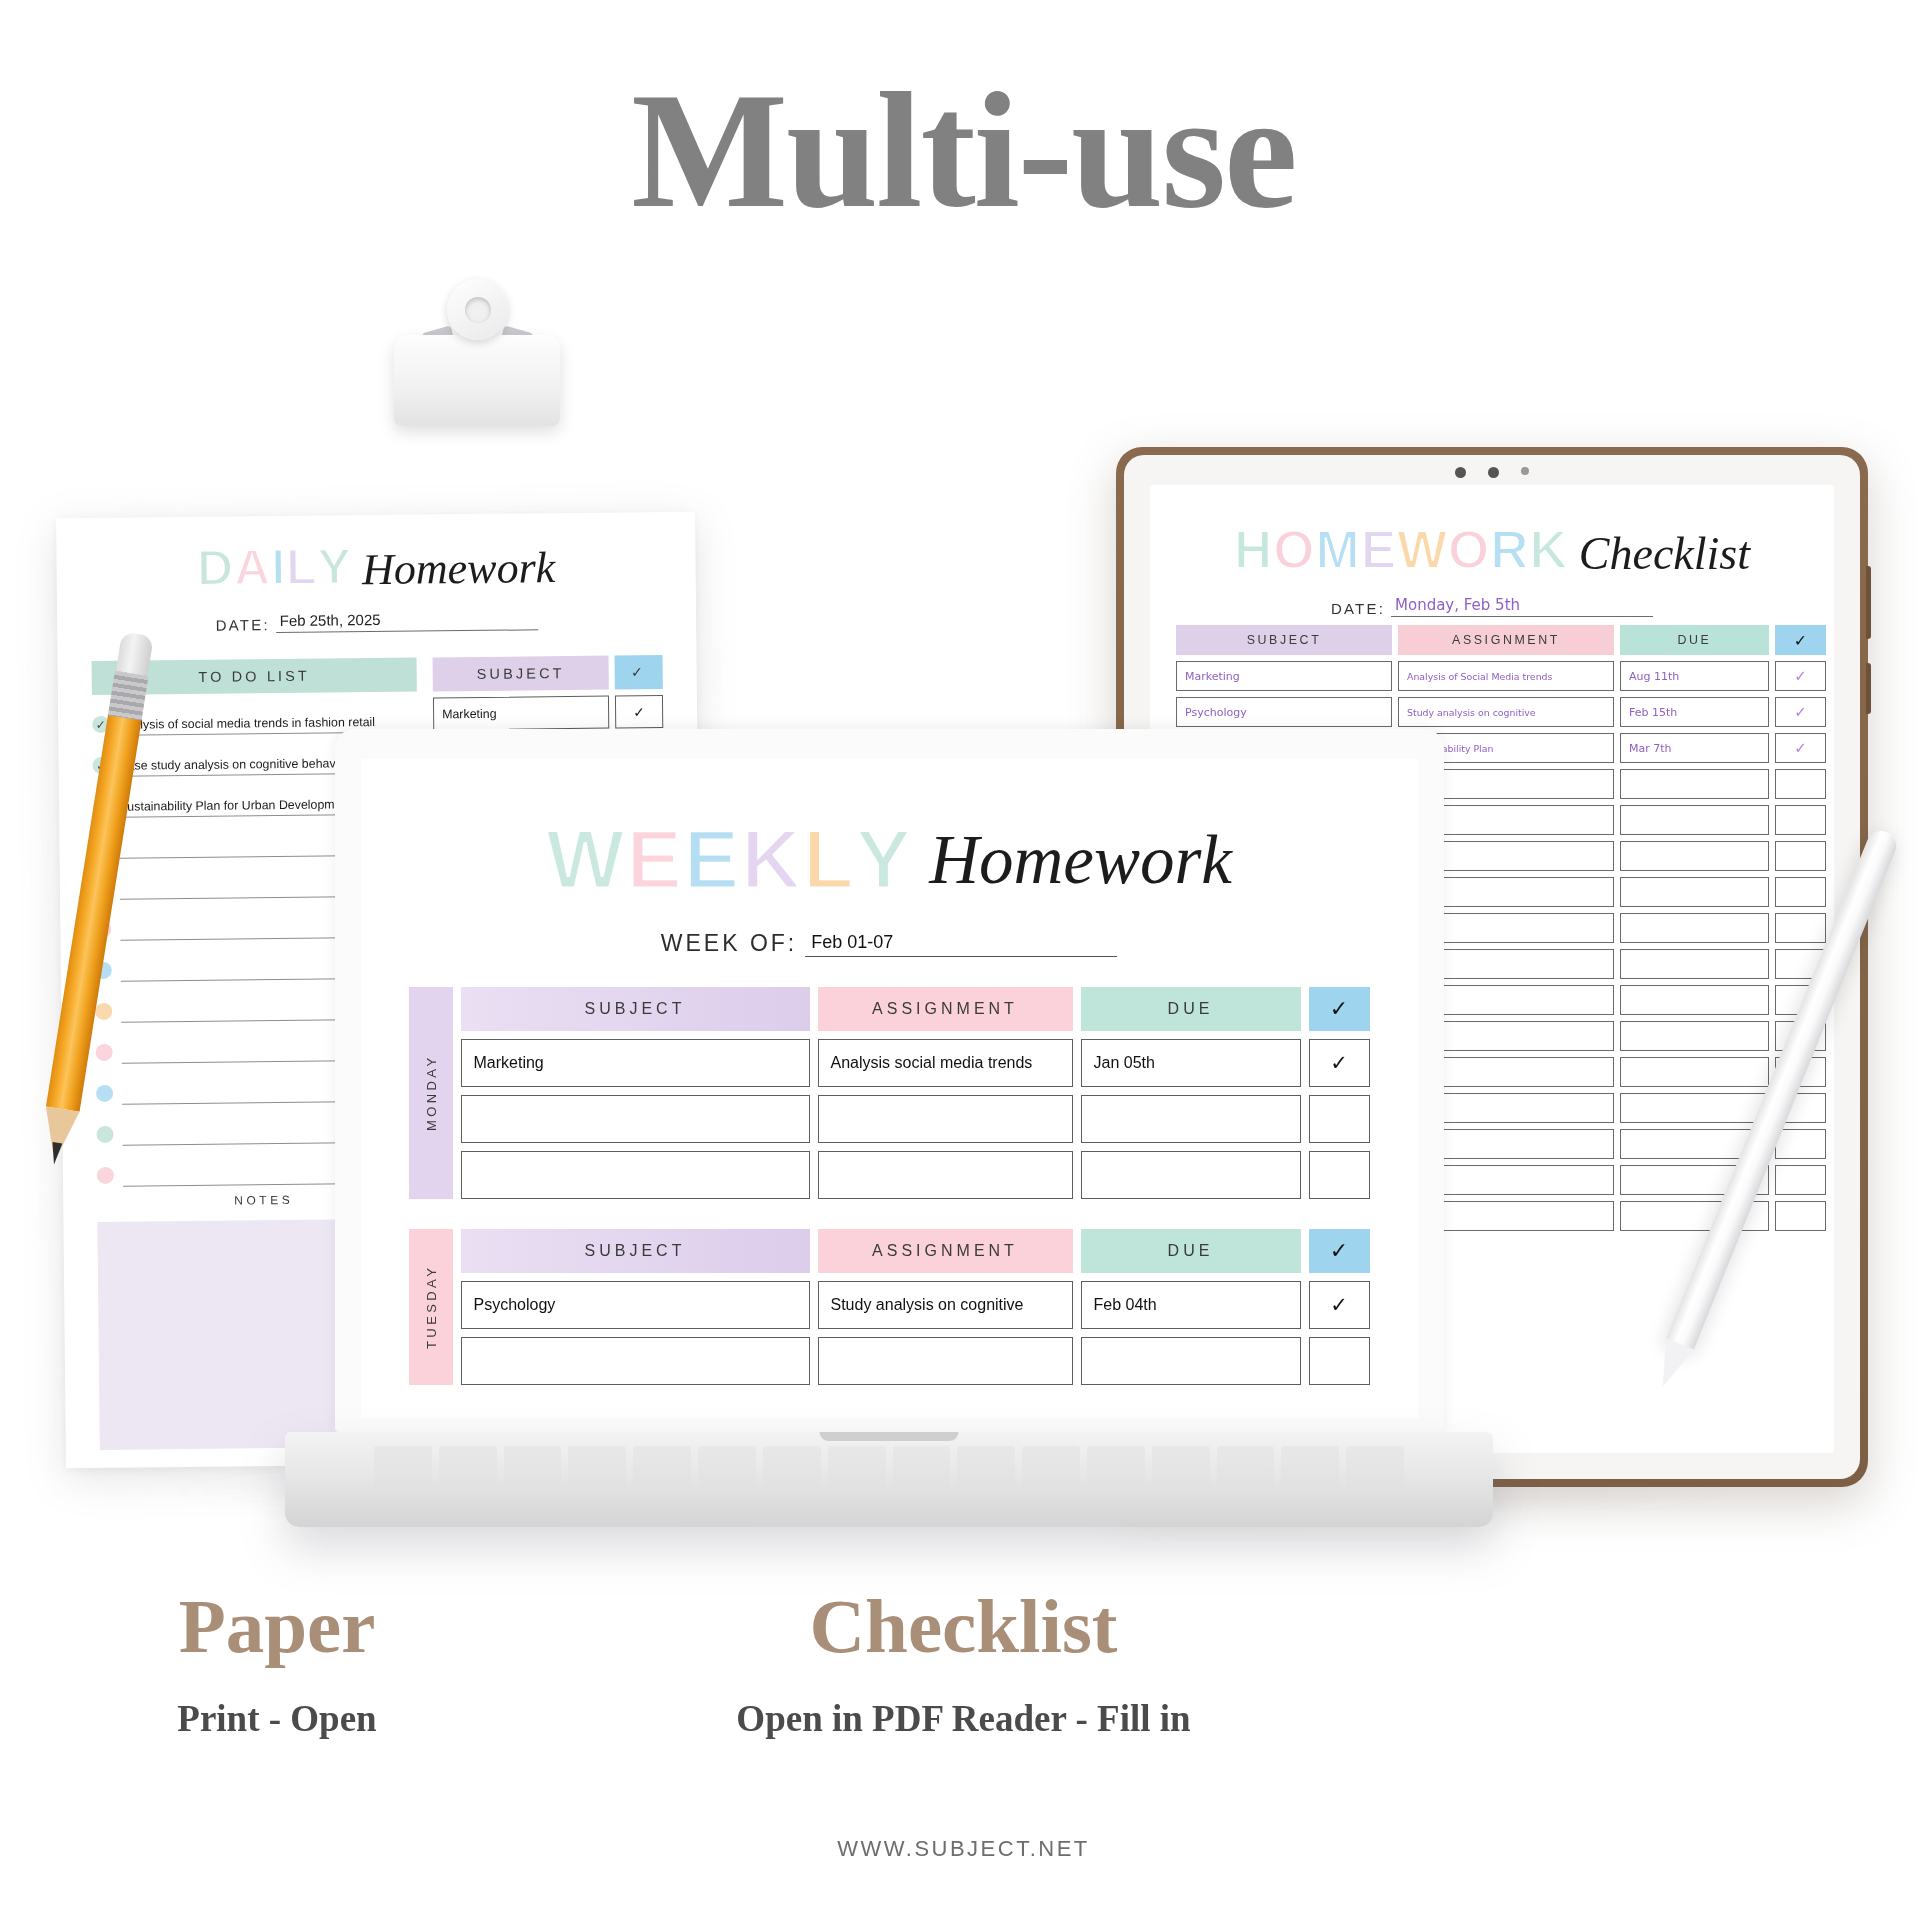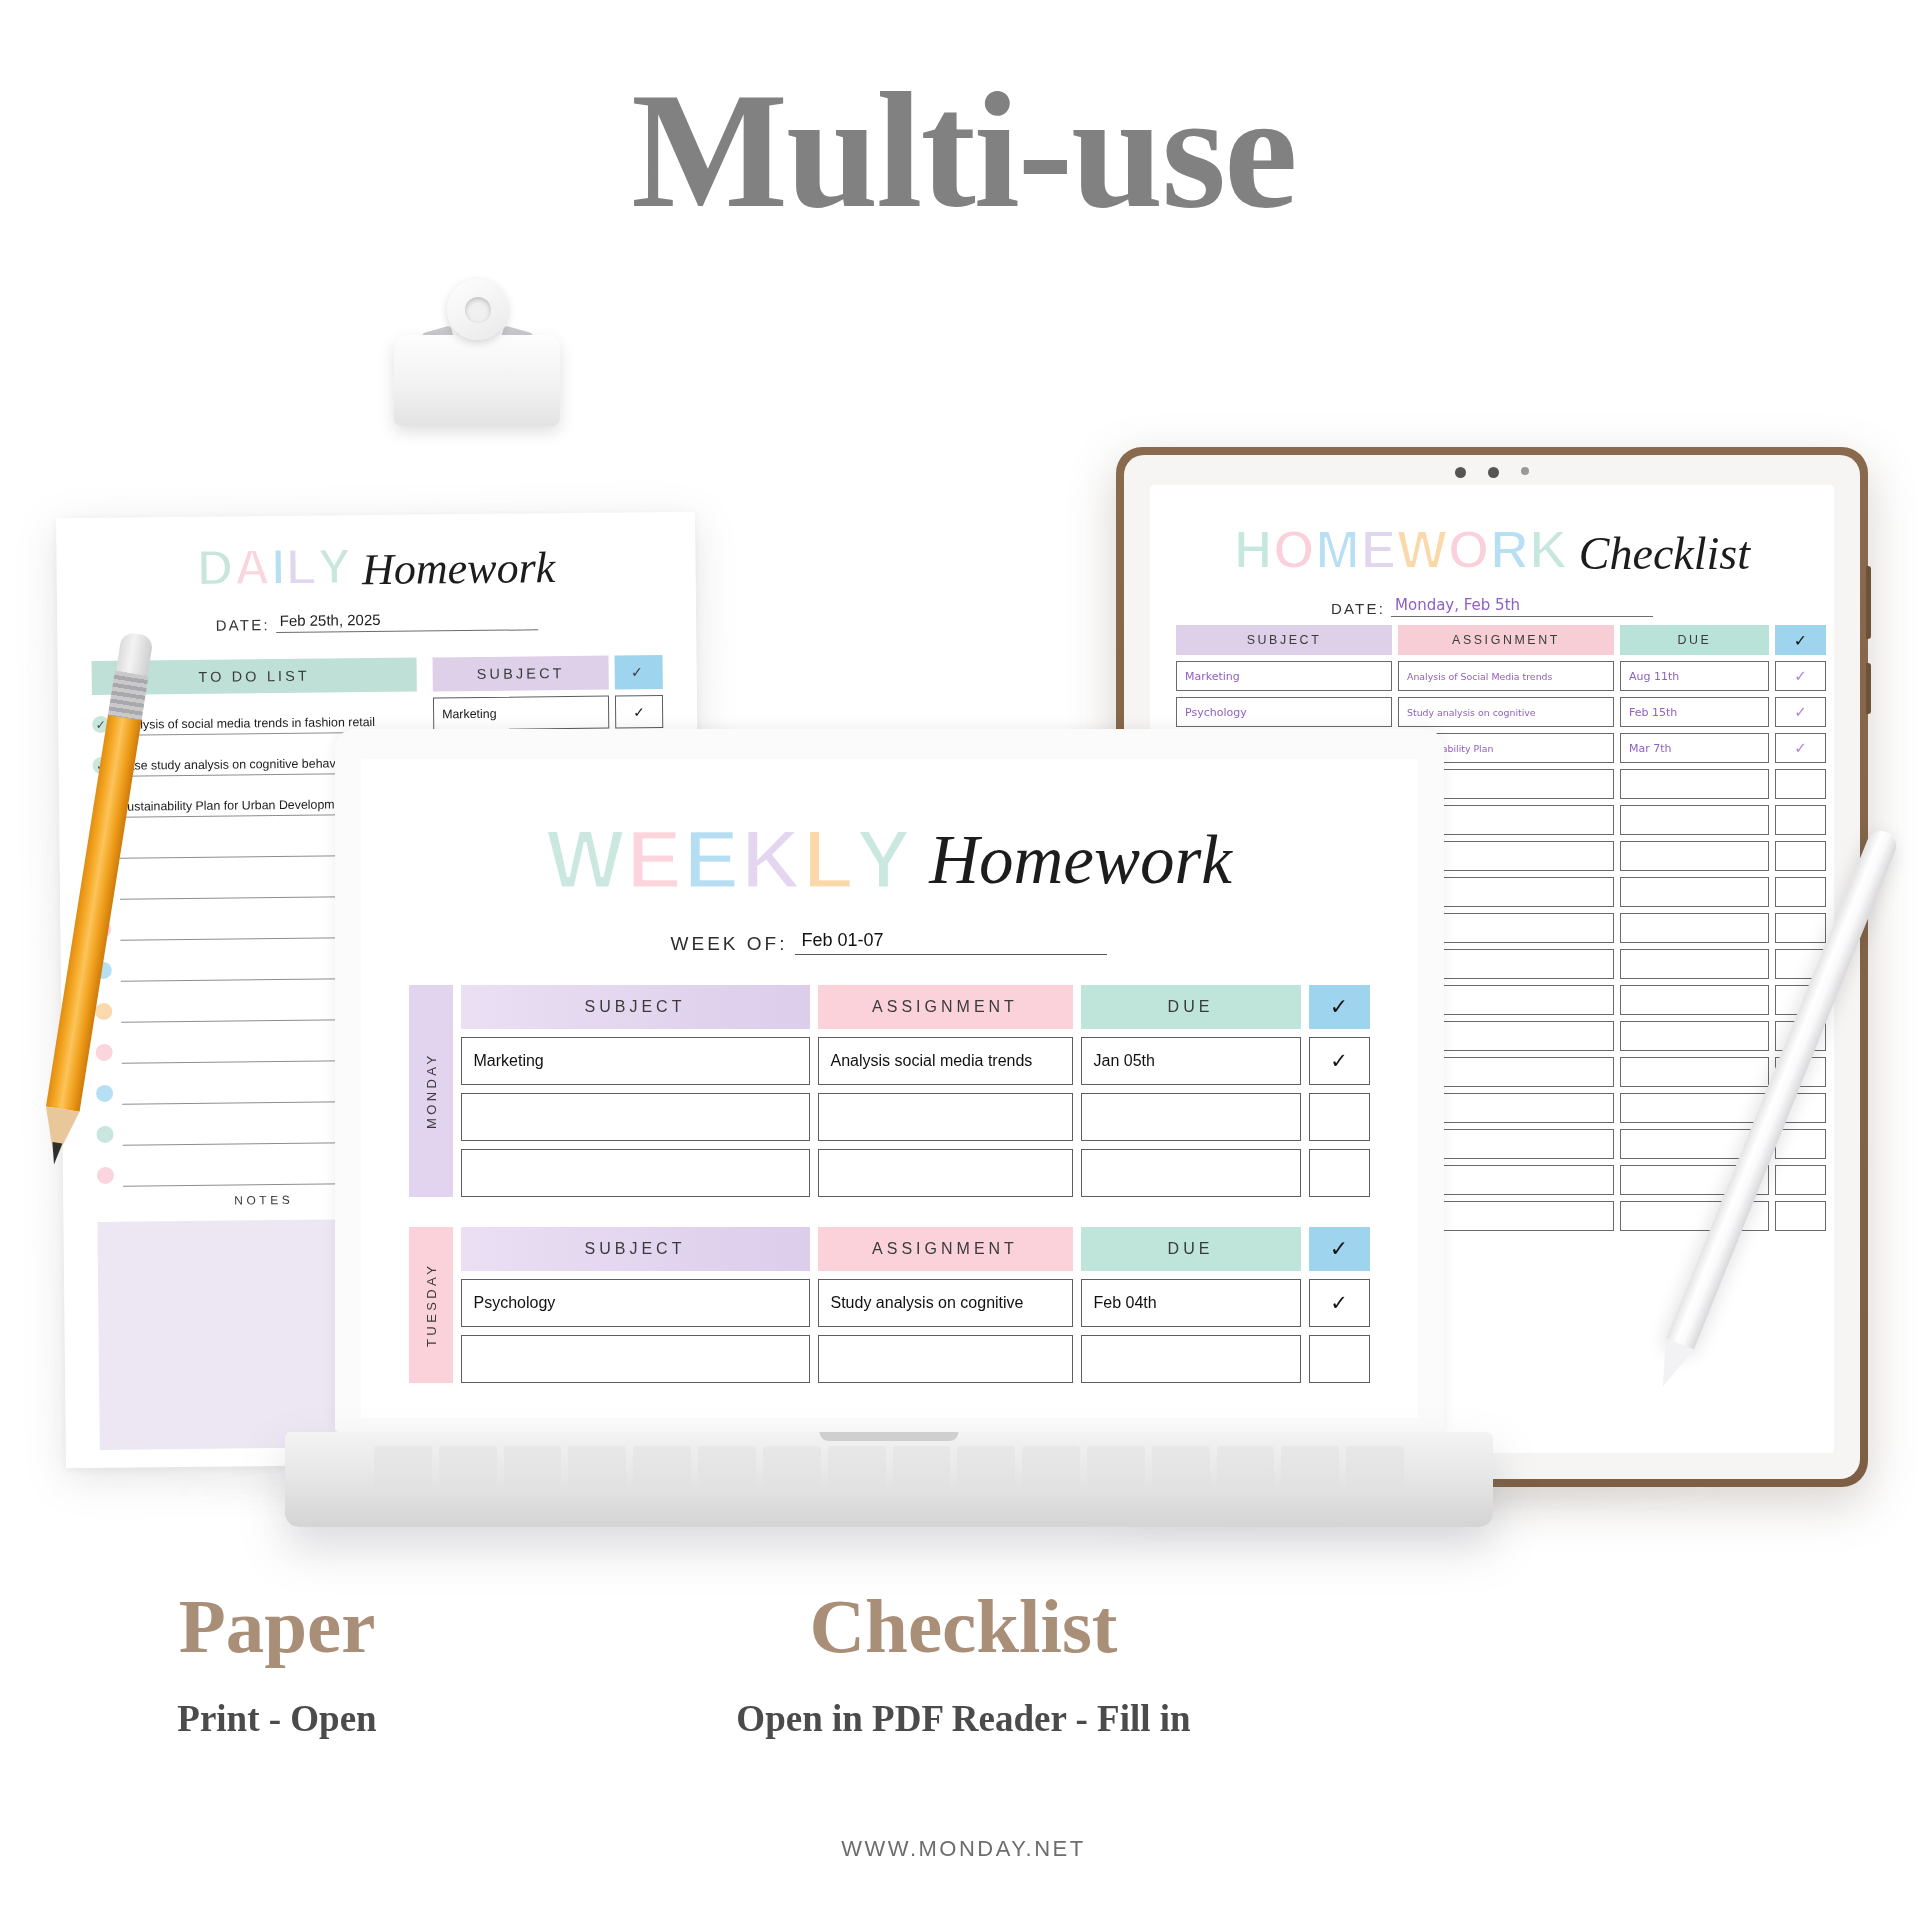--- a/index.html
+++ b/index.html
@@ -265,21 +265,21 @@
   }
   .laptop-keys {
     position: absolute; left: 89px; right: 89px; top: 14px; height: 44px;
     display: grid; grid-template-columns: repeat(16, 1fr); gap: 7px;
     opacity: .5;
   }
   .laptop-keys i { background: #e2e2e2; border-radius: 3px; display:block; }
 
   .lp-title-row { display: flex; align-items: center; justify-content: center; gap: 16px; }
   .lp-weekof { display: flex; align-items: flex-end; justify-content: center; gap: 8px; margin-top: 22px; }
-  .lp-weekof-label { font-size: 19px; letter-spacing: 3px; color: #2d2d2d; }
+  .lp-weekof-label { font-size: 23px; letter-spacing: 3px; color: #2d2d2d; }
   .lp-weekof-wrap { border-bottom: 1.6px solid #555; min-width: 312px; padding: 0 6px 3px 6px; }
   .lp-weekof-val { font-size: 18px; color: #111; }
 
   .day-block { display: flex; gap: 8px; margin-top: 30px; }
   .day-tab {
     flex: 0 0 44px;
     display: flex; align-items: center; justify-content: center;
     writing-mode: vertical-rl; transform: rotate(180deg);
     font-size: 13px; letter-spacing: 3.4px; color: #3a3a3a;
   }
@@ -781,14 +781,14 @@
     <div class="f-sub">Print - Open</div>
   </div>
   <div class="footer-col c2">
     <div class="f-title">Checklist</div>
     <div class="f-sub">Open in PDF Reader - Fill in</div>
   </div>
   <div class="footer-col c3">
   </div>
 </div>
 
-<div class="site-url">WWW.MONDAY.NET</div>
+<div class="site-url">WWW.SUBJECT.NET</div>
 
 
 </body></html>

